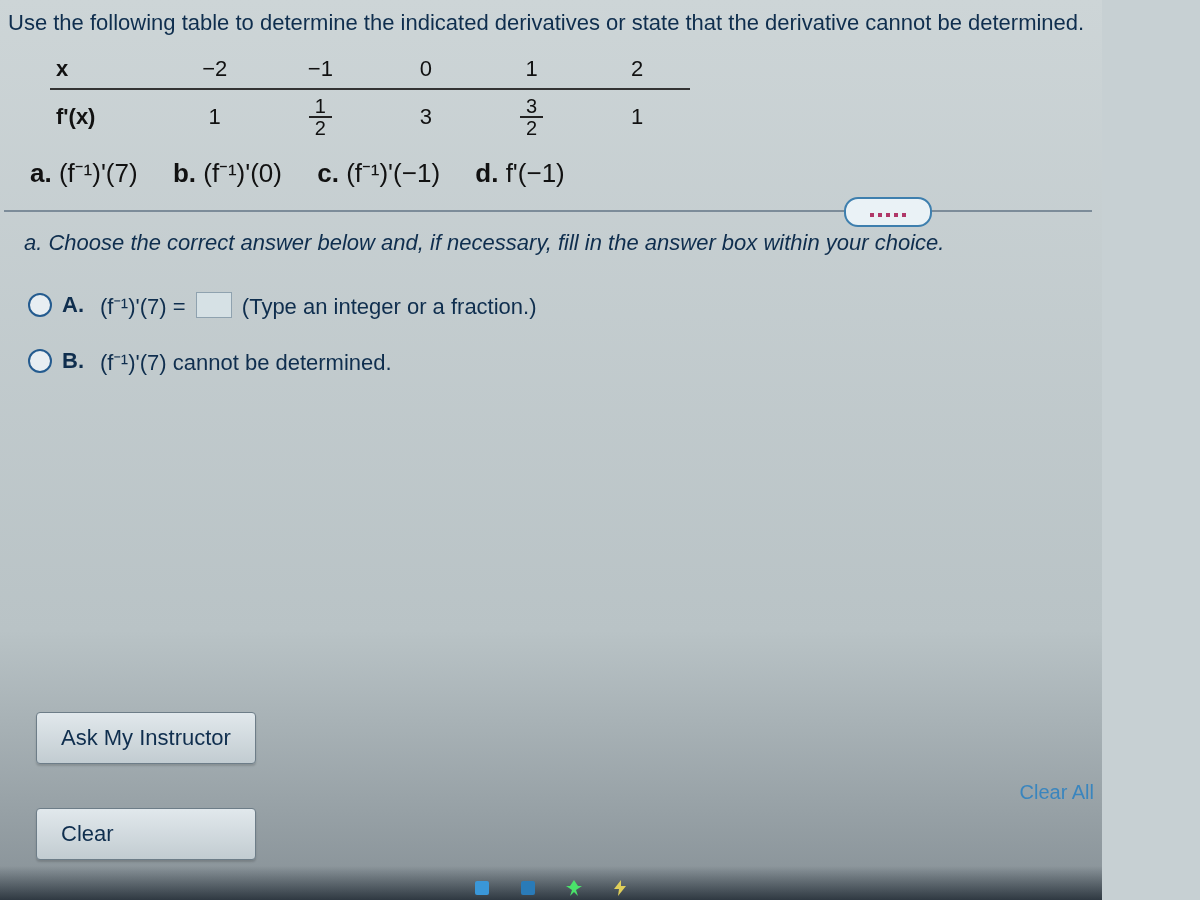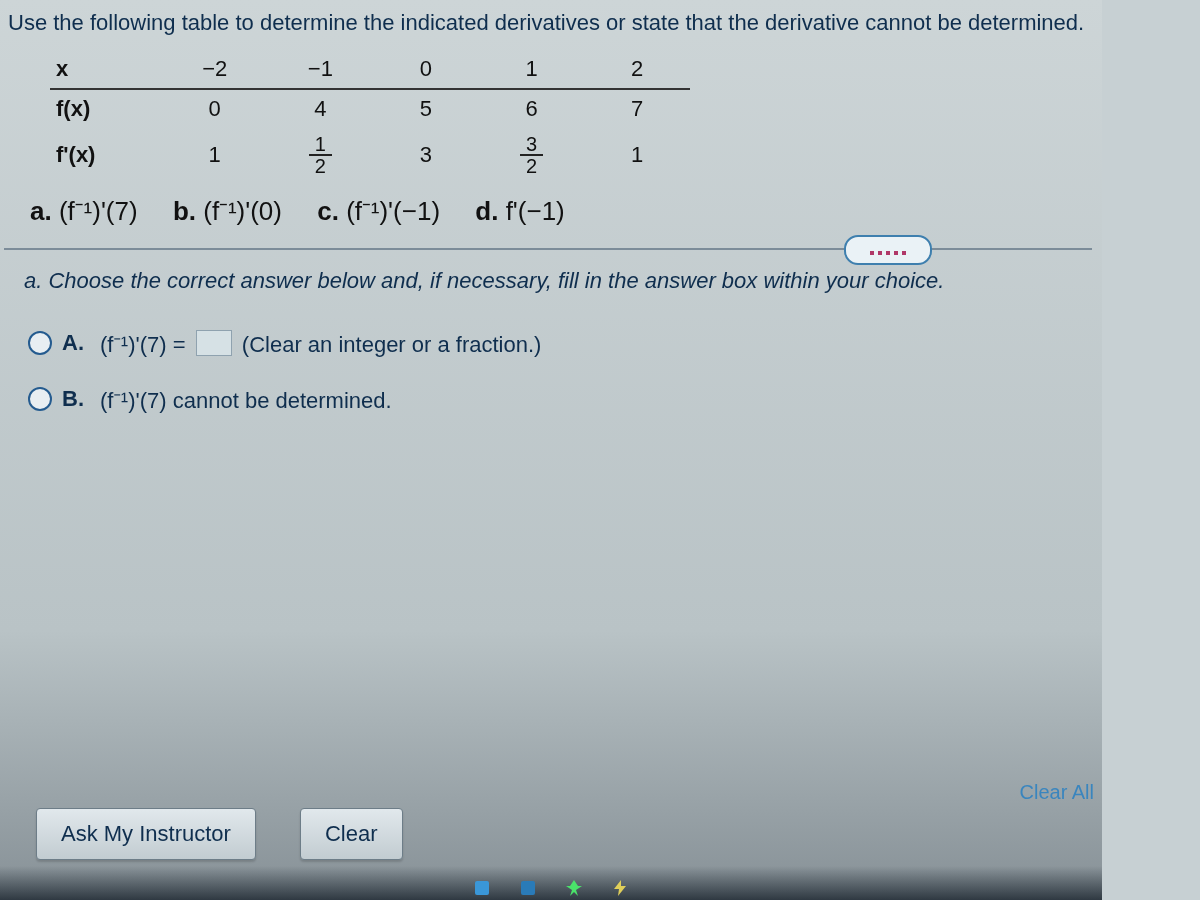--- a/index.html
+++ b/index.html
@@ -138,20 +138,21 @@
     font-size: 20px;
     opacity: 0.85;
   }
 
   .bottom-bar {
     position: absolute;
     bottom: 40px;
     left: 36px;
     display: flex;
     gap: 44px;
+    flex-direction: column;
   }
   .bar-btn {
     border: 1px solid #6d7d88;
     border-radius: 4px;
     background: linear-gradient(#e1e8ec, #c2ccd1);
     padding: 12px 24px;
     font-size: 22px;
     color: #0f2e4e;
     box-shadow: 0 2px 2px rgba(0,0,0,0.15);
   }
@@ -190,28 +191,20 @@
   <div class="table-wrap">
     <table class="data">
       <tbody>
           <tr class="toprow">
         <th class="rowhead">x</th>
         <td>−2</td>
         <td>−1</td>
         <td>0</td>
         <td>1</td>
         <td>2</td>
-      </tr>
-      <tr>
-        <th class="rowhead">f(x)</th>
-        <td>0</td>
-        <td>4</td>
-        <td>5</td>
-        <td>6</td>
-        <td>7</td>
       </tr>
       <tr>
         <th class="rowhead">f'(x)</th>
         <td>1</td>
         <td>
           <span class="frac">
             <span class="n">1</span>
             <span class="d">2</span>
           </span>
         </td>
@@ -243,21 +236,21 @@
 
   <div class="subprompt">a. Choose the correct answer below and, if necessary, fill in the answer box within your choice.</div>
 
   <div class="choices">
     <div class="choice-row">
       <div class="radio"></div>
       <div class="choice-label">A.</div>
       <div class="choice-text">
         <span>(f⁻¹)'(7) =</span>
         <span class="answer-box"></span>
-        <span class="hint">(Clear an integer or a fraction.)</span>
+        <span class="hint">(Type an integer or a fraction.)</span>
       </div>
     </div>
     <div class="choice-row">
       <div class="radio"></div>
       <div class="choice-label">B.</div>
       <div class="choice-text">(f⁻¹)'(7) cannot be determined.</div>
     </div>
   </div>
 
   <div class="clear-all">Clear All</div>

